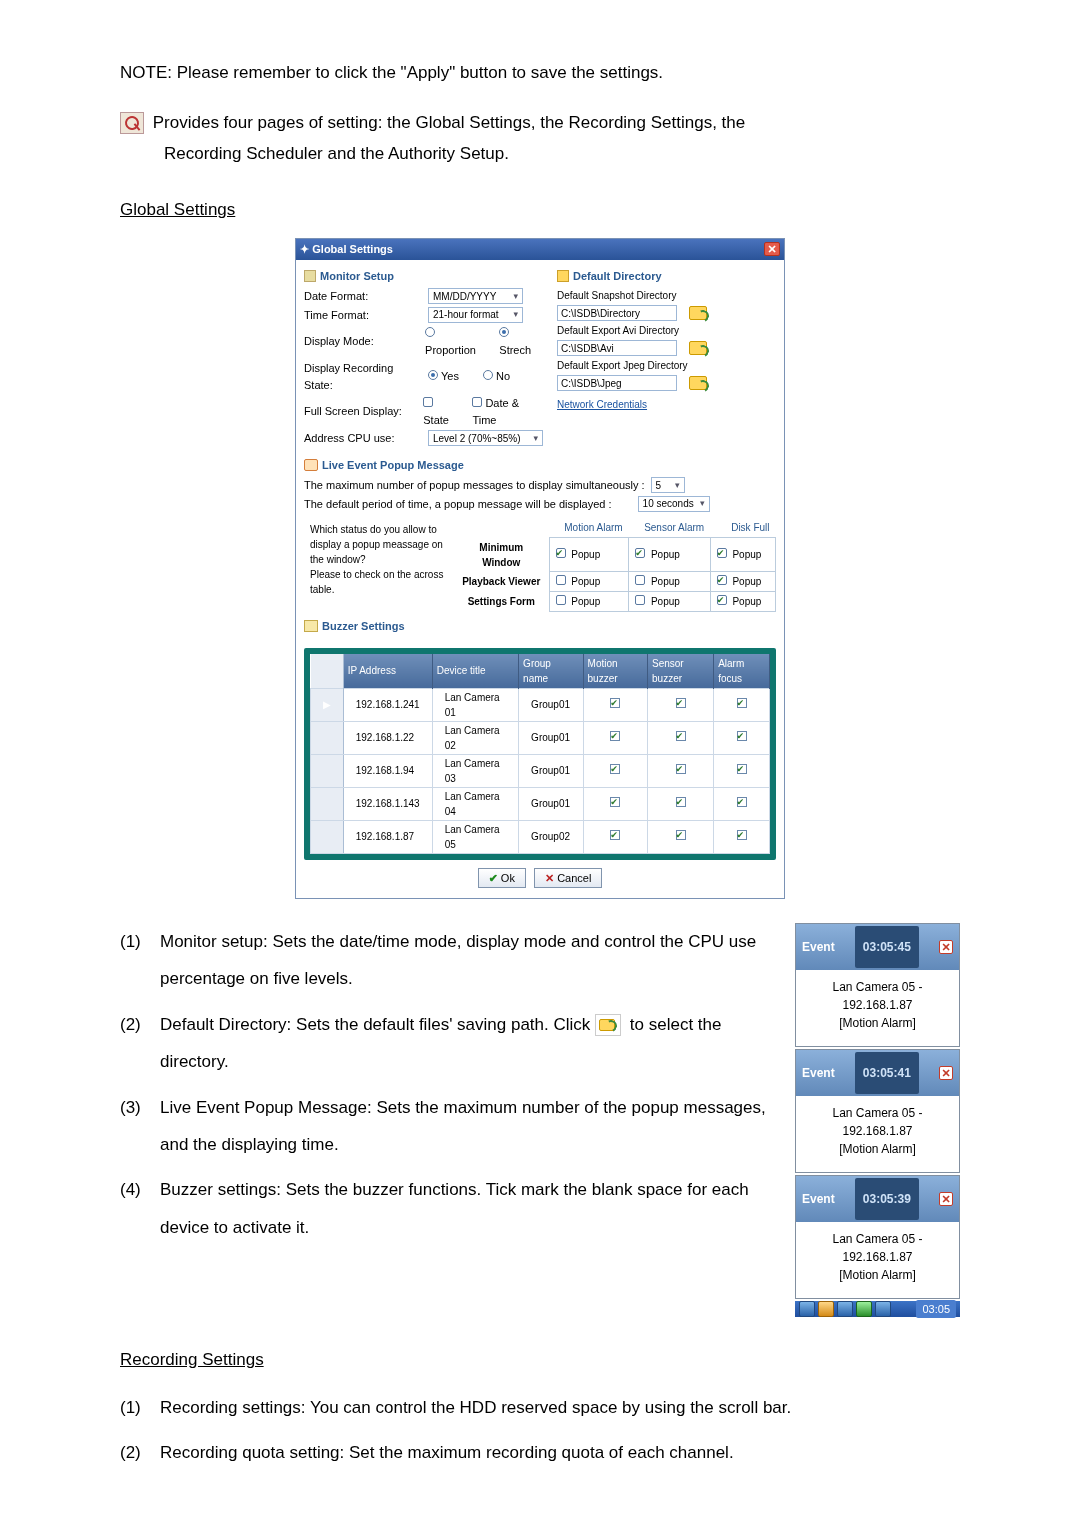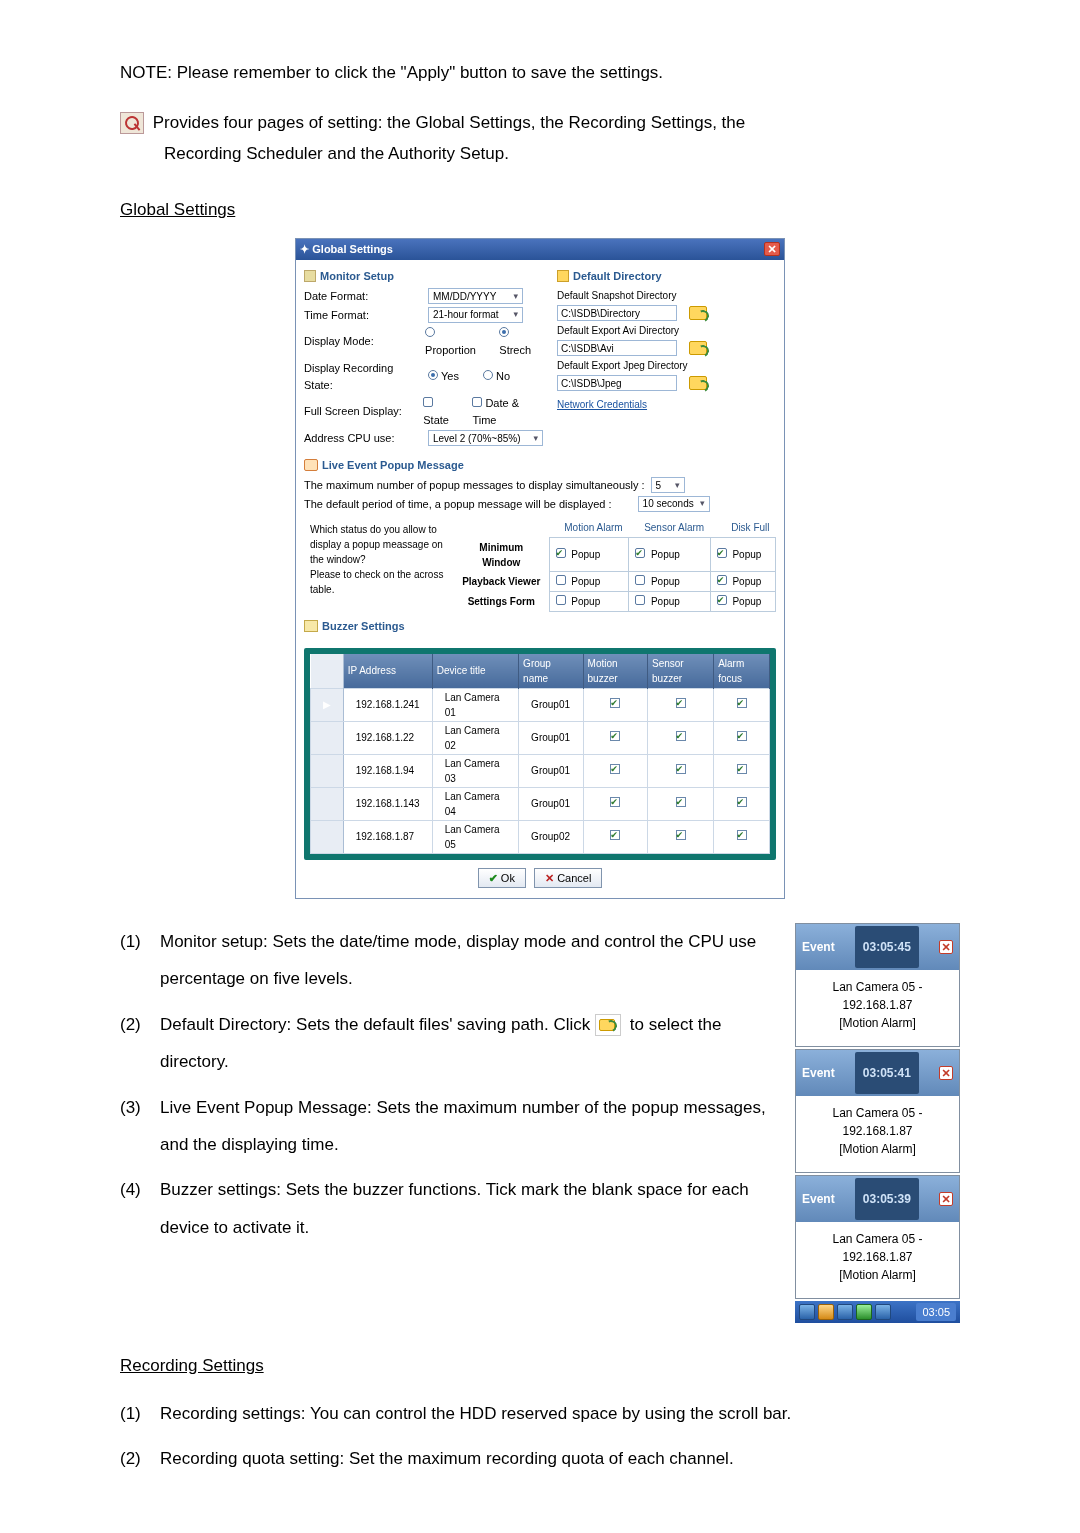--- a/index.html
+++ b/index.html
@@ -143,21 +143,21 @@
     background:linear-gradient(#8bb0da,#6189b9); color:#fff; font-weight:bold; padding:2px 6px; font-size:12px;
   }
   .ev-title .time{ background:#2a4c75; color:#cfe2f7; padding:12px 8px; font-size:12px; border-radius:2px;}
   .ev-title .xx{
     width:14px;height:14px; color:#c33c2a; background:#fff; border:1px solid #c33c2a;
     text-align:center; line-height:12px; font-size:11px; border-radius:2px;
   }
   .ev-body { padding:8px 6px 14px; text-align:center; font-size:12px; color:#000; background:#fff;}
   .taskbar{
     display:flex; align-items:center; justify-content:space-between;
-    background:linear-gradient(#3c73c6,#1f4e9e); height:22px; padding:0 4px;
+    background:linear-gradient(#3c73c6,#1f4e9e); height:16px; padding:0 4px;
   }
   .taskbar .icons{ display:flex; gap:3px;}
   .taskbar .ti{
     width:16px;height:16px;border-radius:2px;background:linear-gradient(#7bb3e7,#2a62a8);
     border:1px solid #20487e;
   }
   .taskbar .ti.g{ background:linear-gradient(#9bf09b,#2c8f2c); border-color:#1c651c;}
   .taskbar .ti.o{ background:linear-gradient(#ffd788,#d48a17); border-color:#9c6207;}
   .taskbar .clock{
     background:#4a7ecf; color:#fff; font-size:11px; padding:1px 6px; border-radius:2px;

